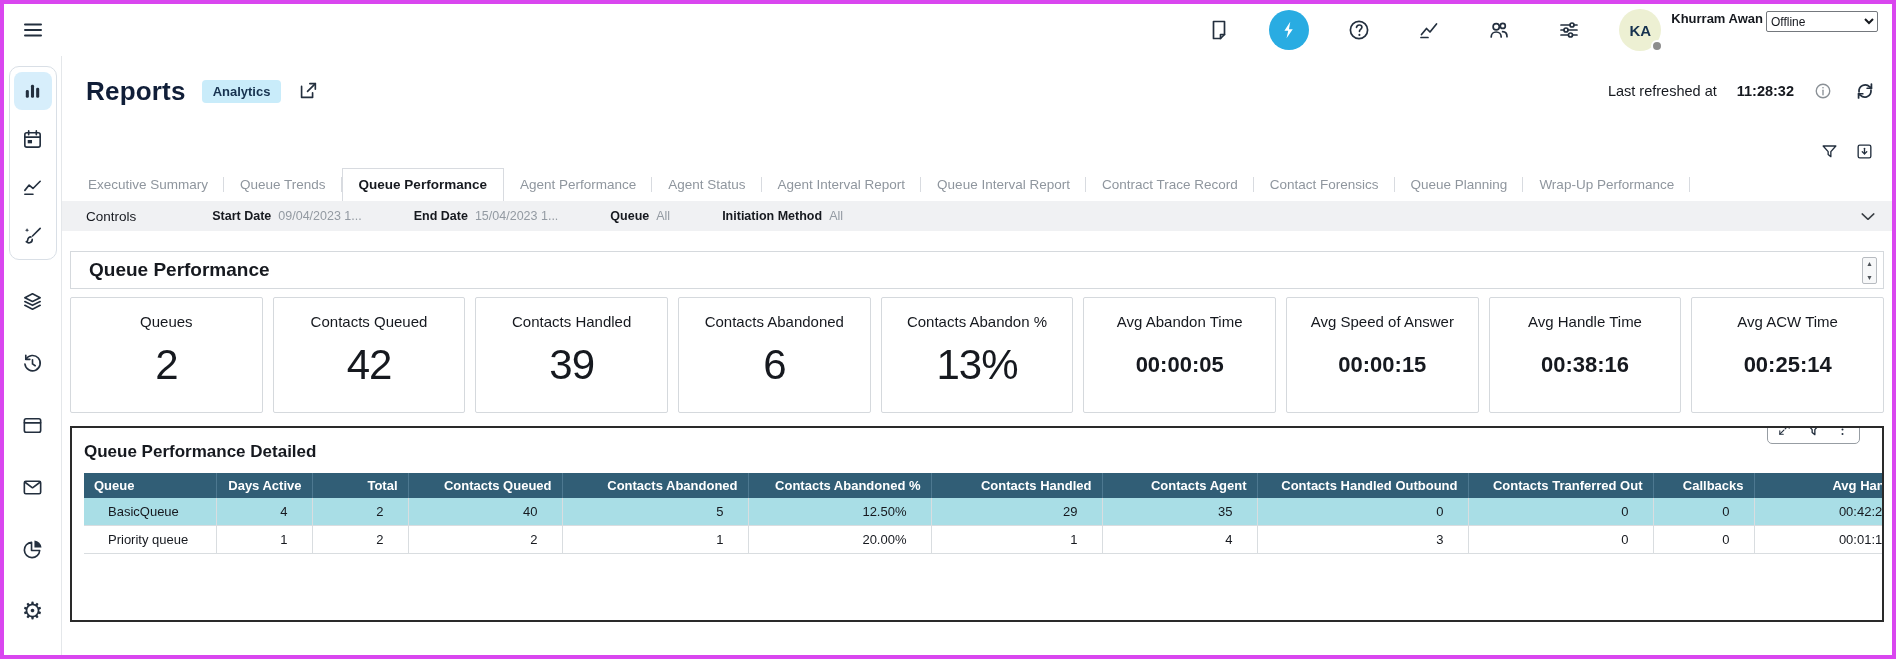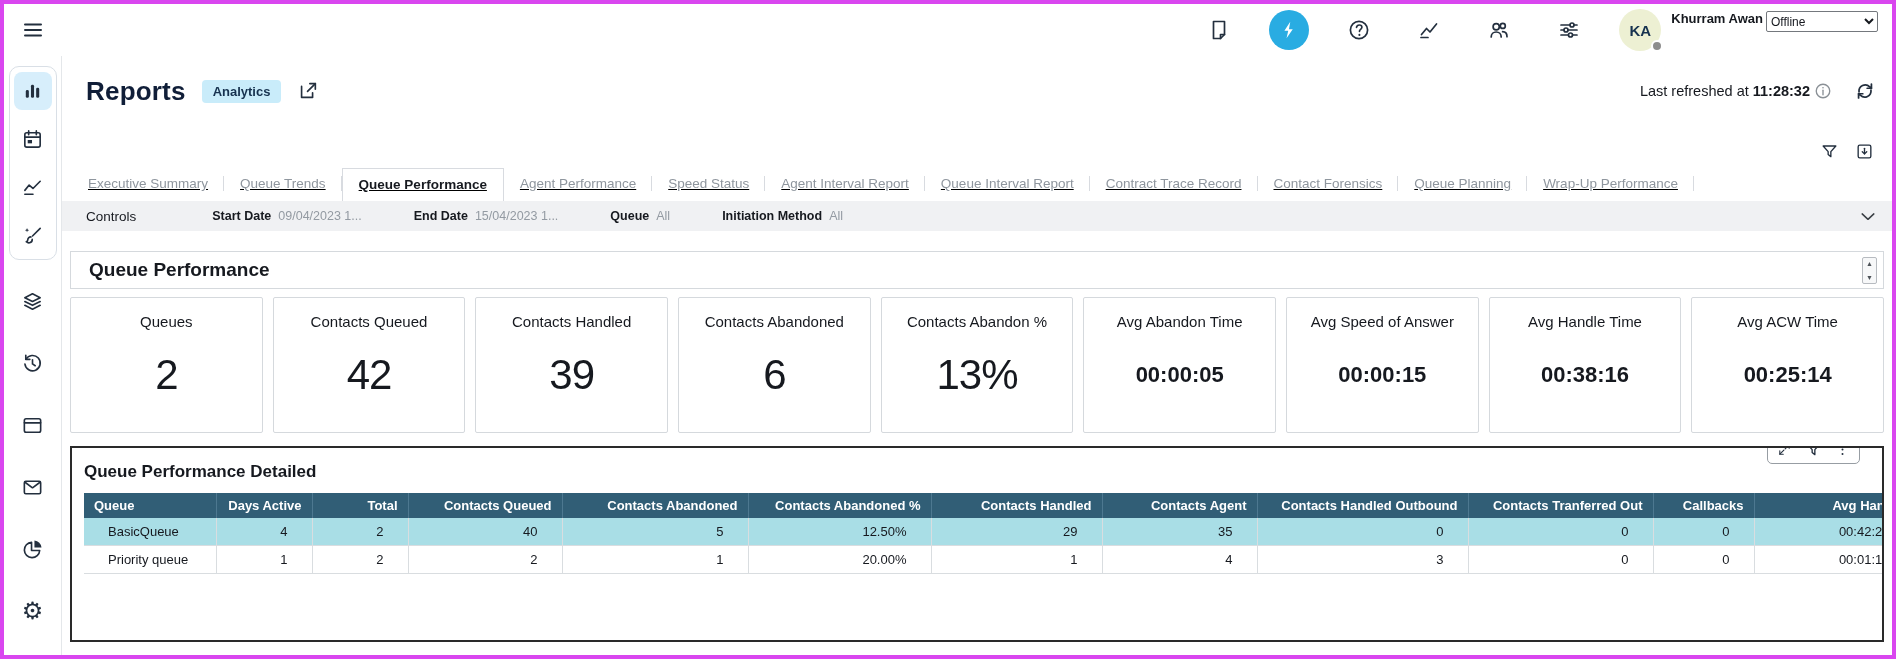--- a/index.html
+++ b/index.html
@@ -29,45 +29,45 @@
   .sb-list { display:flex; flex-direction:column; gap:24px; }
   .glyph { font-size:24px; line-height:1; color:var(--navy); }
 
   
   .main { position:absolute; top:52px; left:58px; right:0; bottom:0; background:#fff; overflow:hidden; }
   .page-header { display:flex; align-items:center; padding:18px 16px 0 24px; height:52px; }
   .page-title { font-size:26px; font-weight:bold; color:#101e38; letter-spacing:.2px; }
   .badge { margin-left:16px; background:var(--badge-bg); color:#16324f; font-size:13px; font-weight:bold; padding:4px 11px; border-radius:4px; }
   .ext-link { margin-left:16px; cursor:pointer; display:flex; }
   .ph-spacer { flex:1; }
-  .refreshed { display:flex; align-items:center; gap:4px; font-size:14.5px; color:#16191f; }
+  .refreshed { display:flex; align-items:center; gap:20px; font-size:14.5px; color:#16191f; }
   .refreshed b { font-weight:bold; }
   .refresh-btn { margin-left:22px; cursor:pointer; display:flex; }
 
   .util-row { display:flex; justify-content:flex-end; gap:16px; padding:0 18px; margin-top:34px; height:20px; }
   .util-row .icon { cursor:pointer; }
 
-  .tabbar { display:flex; align-items:flex-start; margin:6px 8px 0 8px; padding-left:2px;text-decoration:underline; }
+  .tabbar { display:flex; align-items:flex-end; margin:6px 8px 0 8px; padding-left:2px; }
   .tab { position:relative; font-size:13.5px; color:#8f969e; padding:8px 16px 9px 16px; white-space:nowrap; cursor:pointer; }
   .tab:not(.active)::after { content:''; position:absolute; right:0; top:8px; bottom:9px; width:1px; background:#d8dbe0; }
   .tab.active { color:#16191f; font-weight:bold; background:#fff; border:1px solid #d8dbe0; border-bottom:none; z-index:2; }
 
   .controls-row { display:flex; align-items:center; height:30px; background:var(--controls-bg); margin:0; padding:0 28px 0 24px; position:relative; }
   .controls-label { font-size:13.5px; color:#16191f; margin-right:76px; }
   .ctl-fields { display:flex; align-items:center; gap:52px; }
   .ctl-field { display:flex; align-items:center; gap:7px; font-size:12.5px; }
   .ctl-name { font-weight:bold; color:#16191f; }
   .ctl-value { color:#939aa2; }
   .controls-chevron { position:absolute; right:14px; top:5px; cursor:pointer; }
 
   .section-bar { margin:20px 8px 0 8px; height:38px; border:1px solid #d5d9dd; background:#fff; display:flex; align-items:center; padding:0 10px 0 18px; position:relative; }
   .section-title { font-size:19px; font-weight:bold; color:#16191f; }
   .spinner { position:absolute; right:6px; top:5px; width:15px; height:27px; border:1px solid #b7bbc0; background:#f7f8f9; display:flex; flex-direction:column; align-items:center; justify-content:space-between; padding:2px 0; font-size:7px; color:#4c5157; cursor:pointer; border-radius:2px; }
 
-  .cards { margin:8px 8px 0 8px; display:grid; grid-template-columns:repeat(9,1fr); gap:10px; height:136px; }
+  .cards { margin:8px 8px 0 8px; display:grid; grid-template-columns:repeat(9,1fr); gap:10px; height:116px; }
   .card { border:1px solid #d5d9dd; background:#fff; border-radius:2px; display:flex; flex-direction:column; align-items:center; padding-top:15px; overflow:hidden; }
   .card-label { font-size:15px; color:#16191f; white-space:nowrap; }
   .card-value-wrap { flex:1; display:flex; align-items:center; justify-content:center; padding-bottom:12px; }
   .card-value { font-size:42px; font-weight:500; color:#16191f; letter-spacing:-1px; }
   .card-value.time { font-size:22px; font-weight:bold; letter-spacing:0; }
 
   .panel { position:relative; margin:13px 8px 0 8px; height:196px; border:2px solid #2a2a2a; background:#fff; padding:14px 0 0 12px; overflow:hidden; }
   .panel-toolbar { position:absolute; top:-13px; right:22px; background:#fff; border:1px solid #979da3; border-radius:5px; display:flex; align-items:center; gap:12px; padding:4px 9px; z-index:3; }
   .panel-toolbar .icon { cursor:pointer; display:flex; }
   .panel-title { font-size:17px; font-weight:bold; color:#16191f; margin-bottom:11px; }
@@ -302,21 +302,21 @@
             <path d="M9.2 12.3 12 15l2.8-2.7"></path>
           </svg>
         </span>
       </div>
 
     <div class="tabbar" id="tabbar">
         <div class="tab">Executive Summary</div>
         <div class="tab">Queue Trends</div>
         <div class="tab active">Queue Performance</div>
         <div class="tab">Agent Performance</div>
-        <div class="tab">Speed Status</div>
+        <div class="tab">Agent Status</div>
         <div class="tab">Agent Interval Report</div>
         <div class="tab">Queue Interval Report</div>
         <div class="tab">Contract Trace Record</div>
         <div class="tab">Contact Forensics</div>
         <div class="tab">Queue Planning</div>
         <div class="tab">Wrap-Up Performance</div>
       </div>
 
     <div class="controls-row">
       <span class="controls-label">Controls</span>

